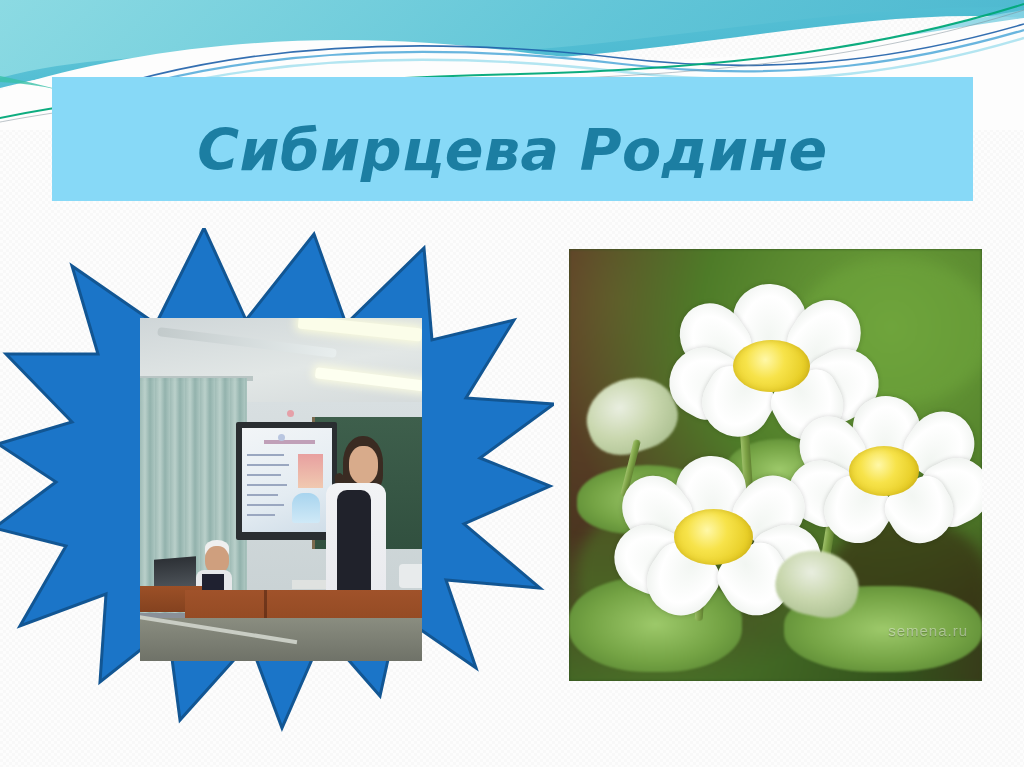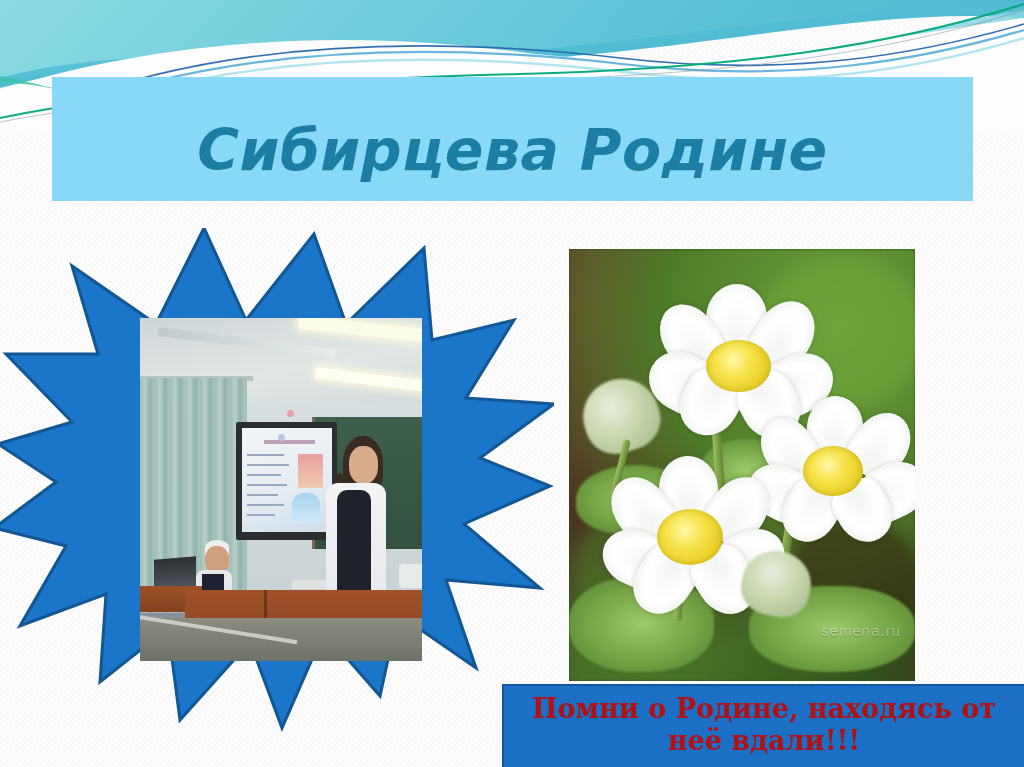--- a/index.html
+++ b/index.html
@@ -240,21 +240,21 @@
     border-radius: 4px;
   }
   .cr-dot1 { left: 52%; top: 92px; width: 7px; height: 7px; background: #e5a0a8; border-radius: 50%; }
   .cr-dot2 { left: 49%; top: 116px; width: 7px; height: 7px; background: #b9c6e0; border-radius: 50%; }
 
   
   #flower-photo {
     position: absolute;
     left: 569px;
     top: 249px;
-    width: 346px;
+    width: 413px;
     height: 432px;
     overflow: hidden;
     background: #2f4f1e;
   }
   .fl { position: absolute; }
   .fl-bg {
     left: 0; top: 0; width: 100%; height: 100%;
     background:
       radial-gradient(circle at 78% 18%, #6fa33c 0%, #4e7b28 40%, transparent 70%),
       radial-gradient(circle at 12% 12%, #6a4a2c 0%, #4b3520 45%, transparent 75%),
@@ -480,17 +480,14 @@
       <div class="petal" style="left:16%;  top:58%;  width:33%; height:44%; transform:rotate(-146deg);"></div>
       <div class="petal" style="left:52%;  top:58%;  width:33%; height:44%; transform:rotate(148deg);"></div>
       <div class="center-disc" style="left:29%; top:34%; width:38%; height:36%;"></div>
     </div>
 
     <div class="fl fl-bud" style="left:50%; top:70%; width:20%; height:15%; transform:rotate(12deg);"></div>
 
     <div id="flower-watermark">semena.ru</div>
   </div>
 
-  <div id="caption-box">
-    <div id="caption-text">Помни о Родине, находясь от неё вдали!!!</div>
-  </div>
 
 </div>
 
 </body></html>

